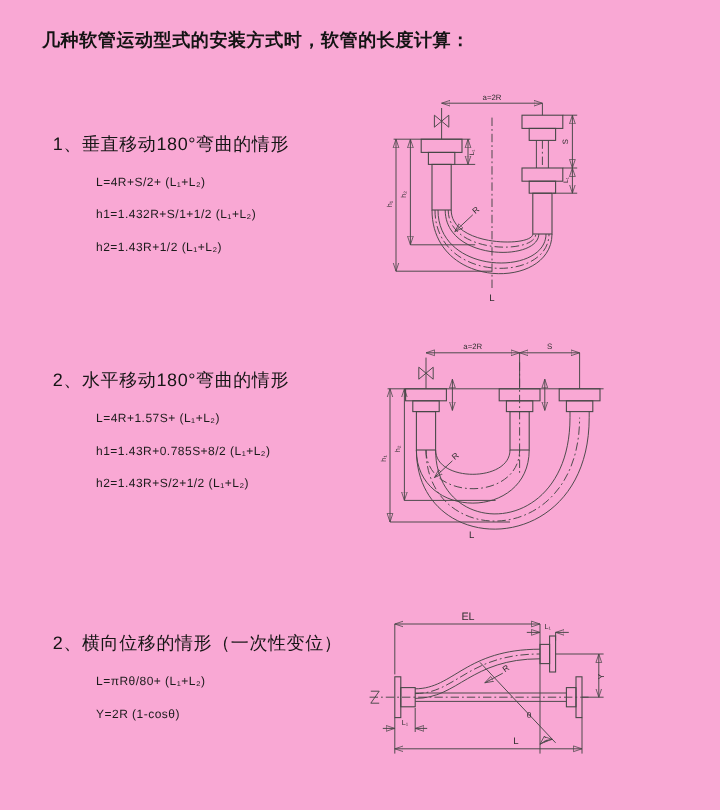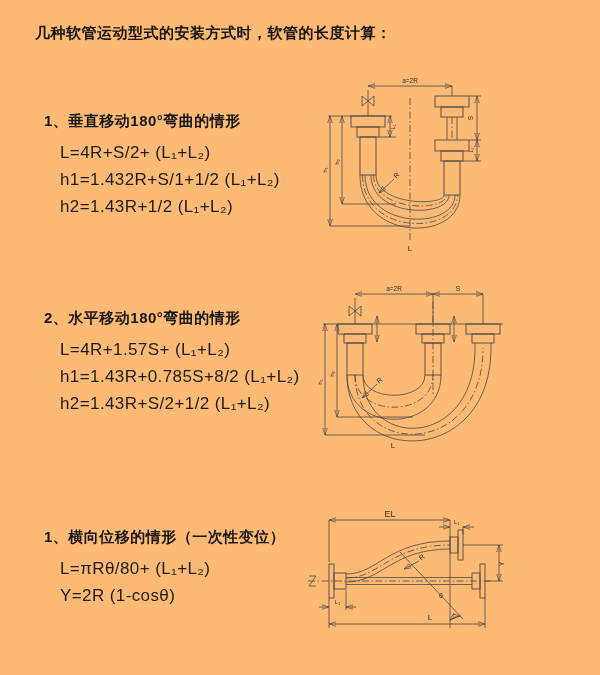--- a/index.html
+++ b/index.html
@@ -1,21 +1,21 @@
 <!DOCTYPE html>
 <html><head>
 <meta charset="utf-8">
 <style>
   html,body{margin:0;padding:0;background:#fff;}
-  #page{position:relative;width:600px;height:675px;background:#fdba74;overflow:hidden;
+  #page{position:relative;width:600px;height:675px;background:#f9a8d4;overflow:hidden;
         font-family:"Liberation Sans","DejaVu Sans",sans-serif;color:#1c1c1c;}
   .title{position:absolute;left:35px;top:24px;font-size:15px;font-weight:700;letter-spacing:.5px;color:#141414;}
   .section{position:absolute;}
-  .sec-heading{font-size:15px;font-weight:700;color:#161616;line-height:20px;margin:0 0 8px 0;letter-spacing:.5px;}
-  .formula{font-size:17px;line-height:27px;margin-left:16px;color:#1c1c1c;letter-spacing:.4px;white-space:pre;}
+  .sec-heading{font-size:15px;font-weight:400;color:#161616;line-height:20px;margin:0 0 8px 0;letter-spacing:.5px;}
+  .formula{font-size:10px;line-height:27px;margin-left:36px;color:#1c1c1c;letter-spacing:.4px;white-space:pre;}
   #sec1{left:44px;top:111px;}
   #sec2{left:44px;top:308px;}
   #sec3{left:44px;top:527px;}
   .diag{position:absolute;}
   .diag line,.diag path,.diag rect,.diag polyline{stroke:#474747;stroke-width:.8;fill:none;}
   .diag rect.fl{stroke-width:.9;}
   .diag .hatchrect{stroke:#474747;stroke-width:.9;}
   .diag text{fill:#2e2e2e;stroke:none;font-family:"Liberation Sans","DejaVu Sans",sans-serif;}
   .dd{stroke-dasharray:7 2.5 1.5 2.5;stroke-width:.6;}
   .thin{stroke-width:.6;}
@@ -35,21 +35,21 @@
   </div>
 
   <div class="section" id="sec2">
     <div class="sec-heading">2、水平移动180°弯曲的情形</div>
     <div class="formula">L=4R+1.57S+ (L₁+L₂)</div>
     <div class="formula">h1=1.43R+0.785S+8/2 (L₁+L₂)</div>
     <div class="formula">h2=1.43R+S/2+1/2 (L₁+L₂)</div>
   </div>
 
   <div class="section" id="sec3">
-    <div class="sec-heading">1、横向位移的情形（一次性变位）</div>
+    <div class="sec-heading">2、横向位移的情形（一次性变位）</div>
     <div class="formula">L=πRθ/80+ (L₁+L₂)</div>
     <div class="formula">Y=2R (1-cosθ)</div>
   </div>
 
   <svg class="diag" style="left:318px;top:70px;" width="200" height="190" viewBox="0 0 200 190">
     <defs>
       <marker id="m1" viewBox="0 0 10 10" refX="9" refY="5" markerWidth="8" markerHeight="8" orient="auto-start-reverse" markerUnits="userSpaceOnUse">
         <path d="M0,2 L9,5 L0,8 z" fill="#474747" stroke="none"></path>
       </marker>
       <pattern id="p1" width="4" height="4" patternUnits="userSpaceOnUse">

